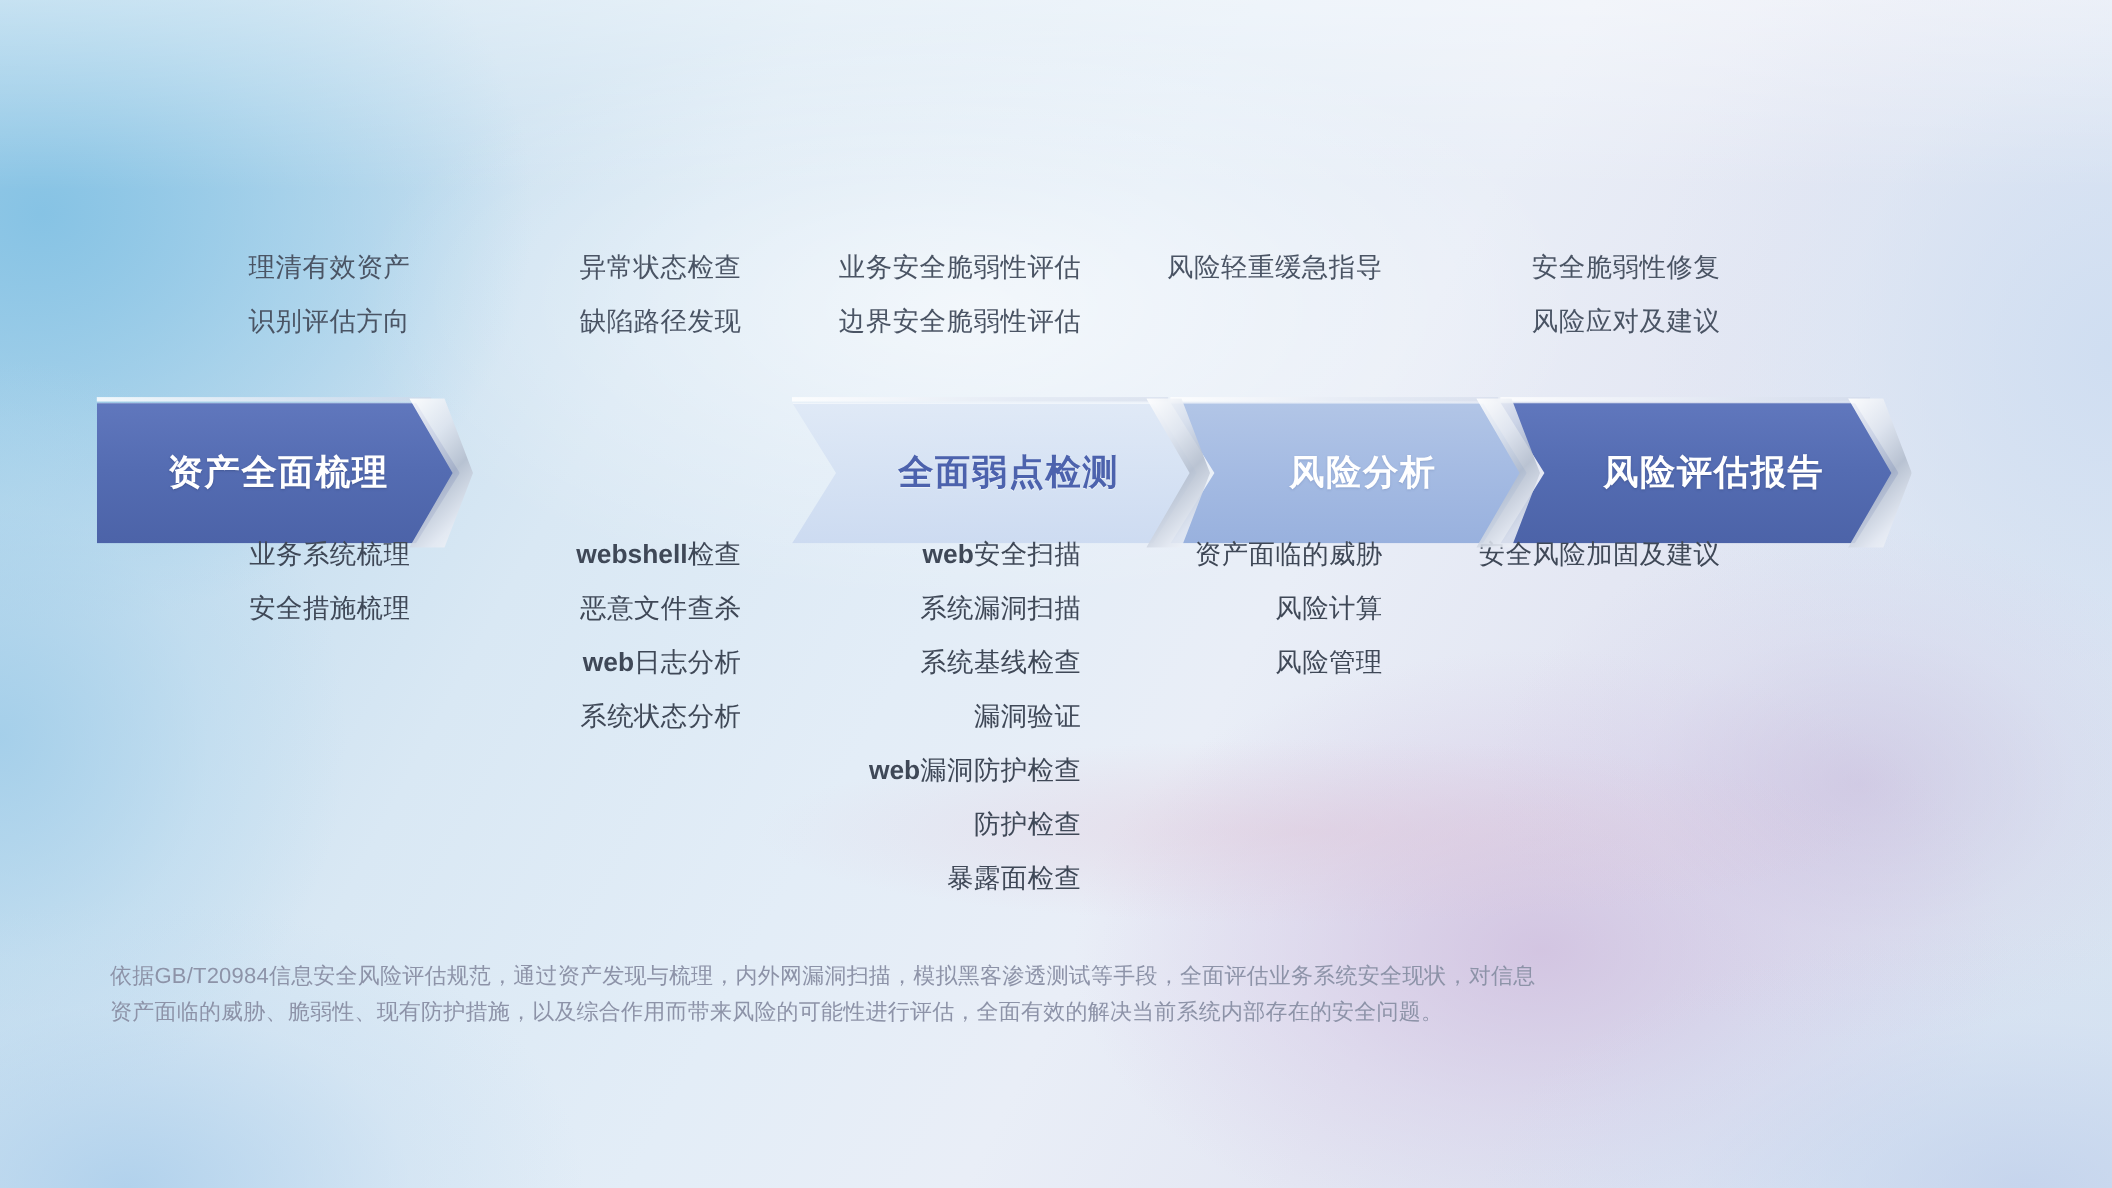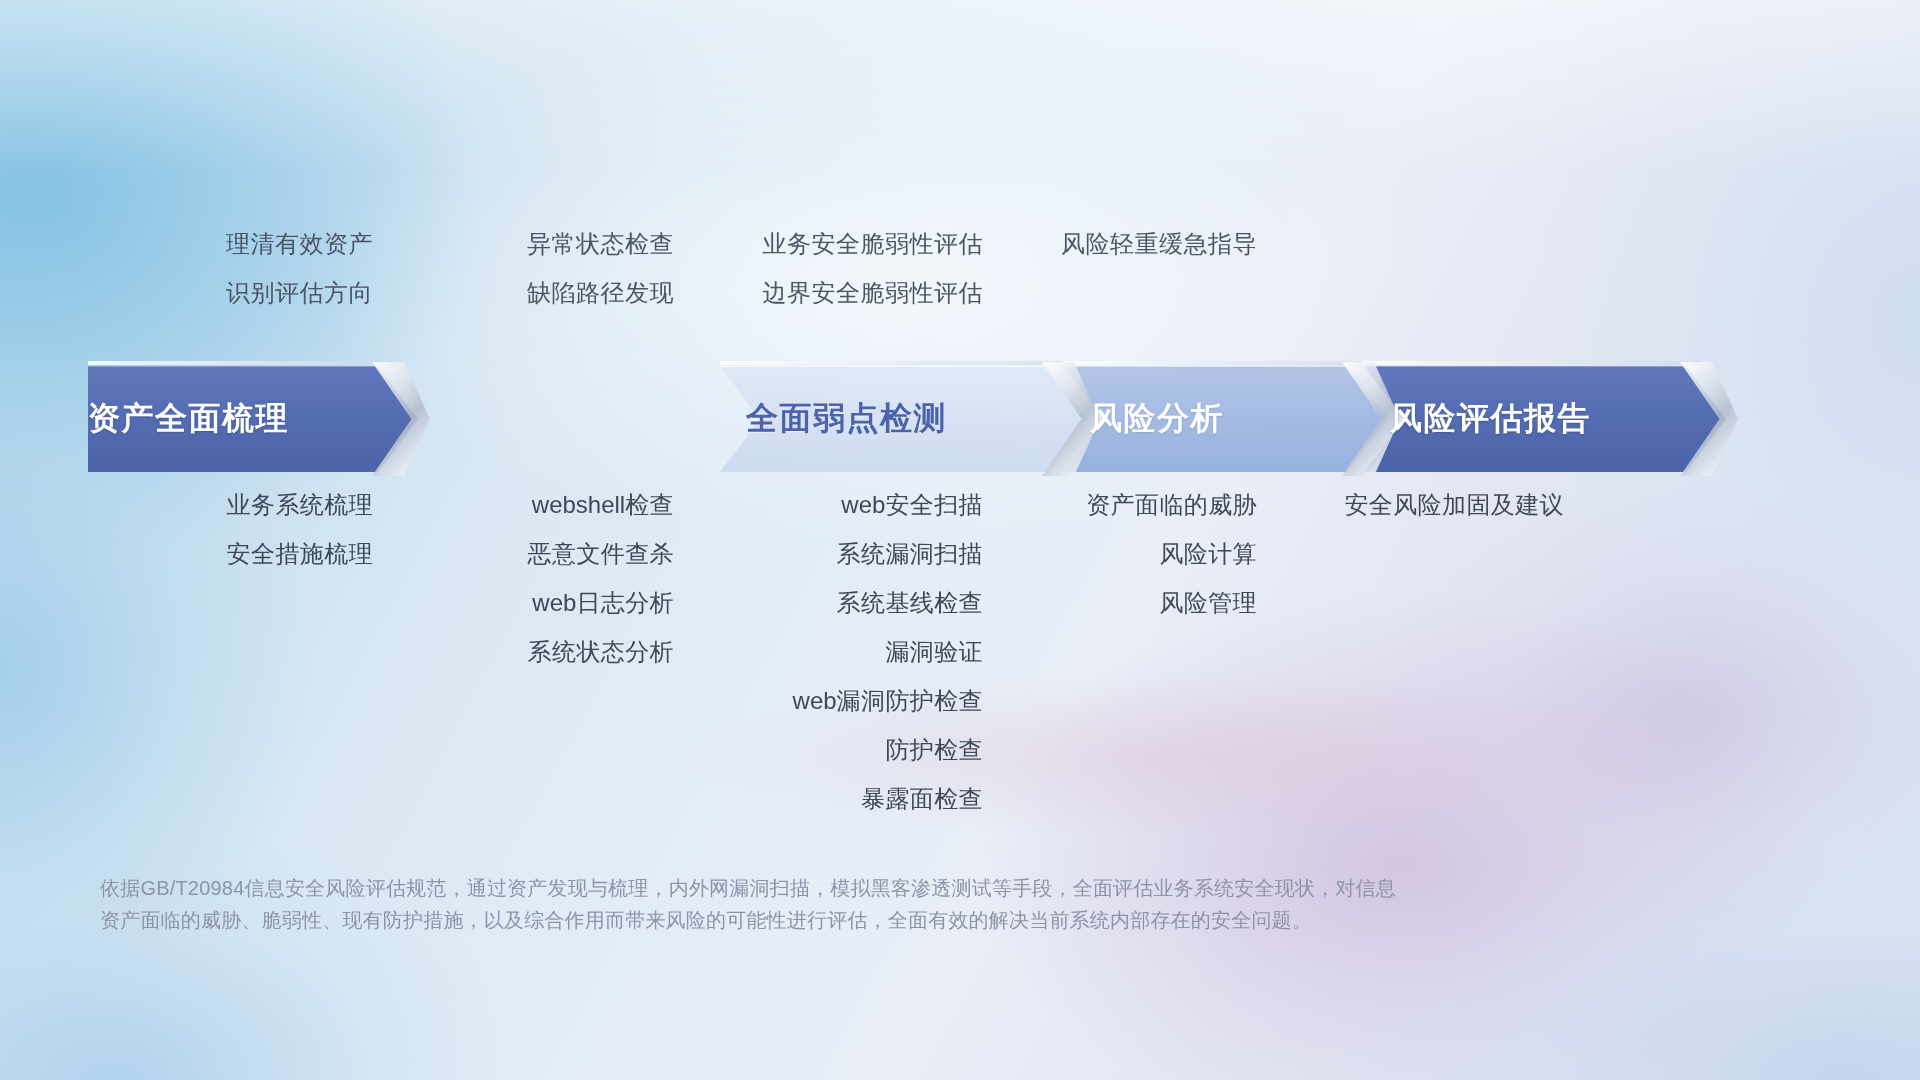--- a/index.html
+++ b/index.html
@@ -102,23 +102,24 @@
   #chevron-band {
     position:absolute;
     top:366px;
     left:88px;
     width:1778px;
     height:100px;
   }
   .chev {
     position:absolute;
     top:0;
-    height:106px;
+    height:128px;
     display:flex;
     align-items:center;
+    justify-content:center;
   }
   .chev-shape {
     position:absolute;
     inset:0;
     clip-path:polygon(0 0, calc(100% - 40px) 0, 100% 50%, calc(100% - 40px) 100%, 0 100%);
   }
   .chev.notched .chev-shape {
     clip-path:polygon(0 0, calc(100% - 40px) 0, 100% 50%, calc(100% - 40px) 100%,
                       0 100%, 40px 50%);
   }
@@ -187,21 +188,21 @@
   #bottom-lists { top:493px; }
   .bottom-item {
     font-size:24px;
     color:#3f4857;
     line-height:1.0;
     letter-spacing:.4px;
     margin-bottom:25px;
     white-space:nowrap;
   }
   .bottom-item:last-child { margin-bottom:0; }
-  .bottom-item .lat { font-weight:normal; letter-spacing:0;margin-top:20px; }
+  .bottom-item .lat { font-weight:bold; letter-spacing:0;margin-top:20px; }
 
   
   #footer {
     position:absolute;
     left:100px;
     top:872px;
     width:1520px;
   }
   .footer-line {
     font-size:20px;
@@ -246,20 +247,24 @@
       <div class="top-note-line">业务安全脆弱性评估</div>
       <div class="top-note-line">边界安全脆弱性评估</div>
     </div>
     <div class="col-spacer"></div>
 
     <div class="col-cell">
       <div class="top-note-line">风险轻重缓急指导</div>
     </div>
     <div class="col-spacer"></div>
 
+    <div class="col-cell">
+      <div class="top-note-line">安全脆弱性修复</div>
+      <div class="top-note-line">风险应对及建议</div>
+    </div>
 
   </div>
 
   <div id="chevron-band">
 
     <div class="chev chev-dark" style="left:0px;width:330px;">
       <div class="chev-topline"></div>
       <div class="chev-shape"></div>
       <div class="chev-gloss"></div>
       <span class="chev-label">资产全面梳理</span>

